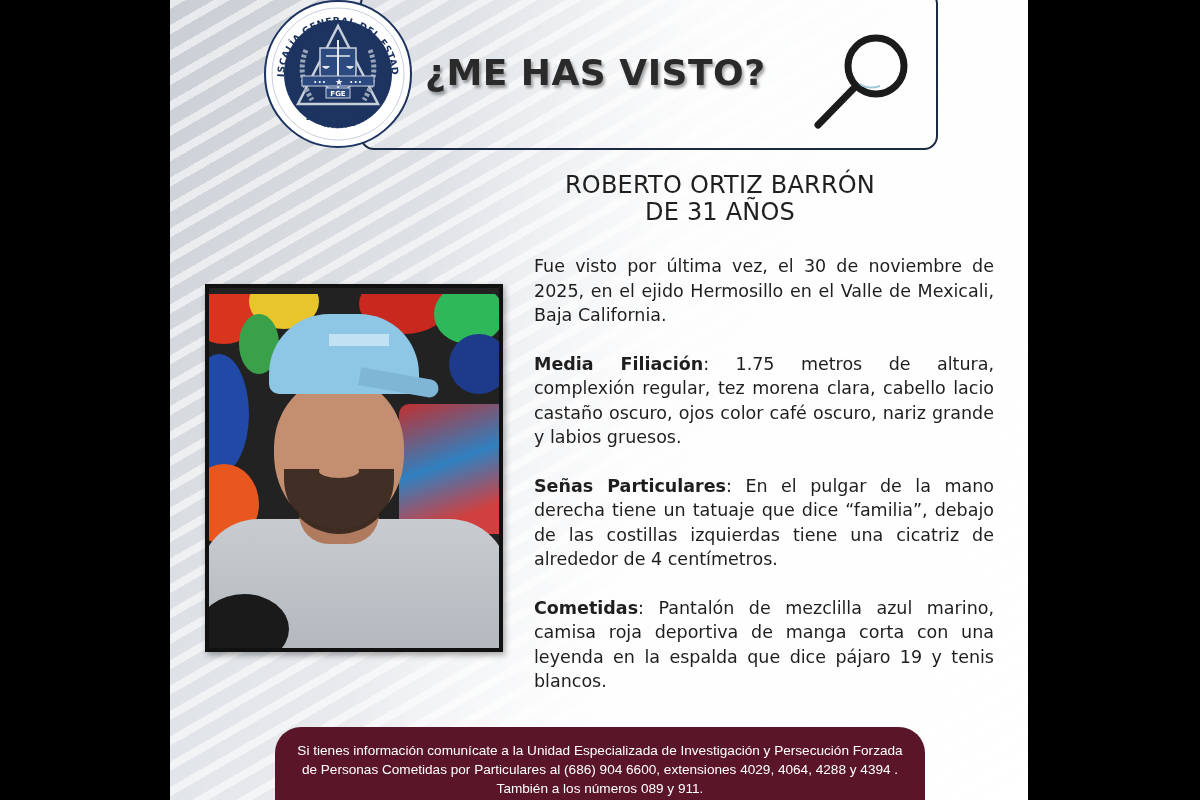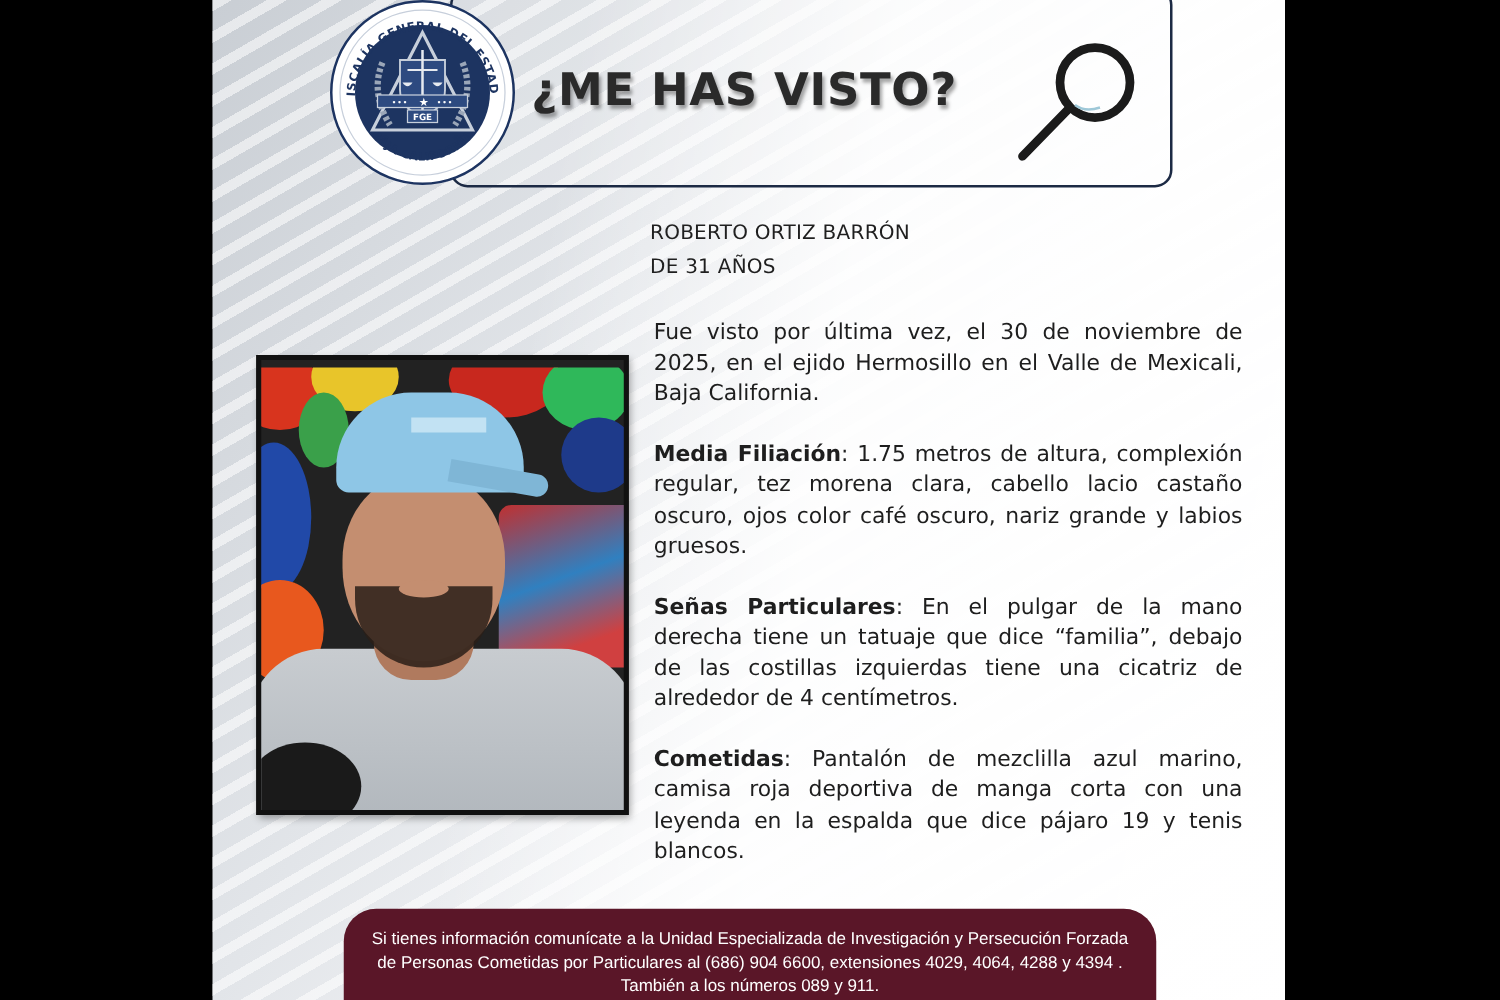--- a/index.html
+++ b/index.html
@@ -24,36 +24,36 @@
   .title-text {
     position:absolute; left:255px; top:52px; z-index:3;
     font-family:"DejaVu Sans", sans-serif; font-weight:bold; font-size:36px; color:#2a2a2a;
     letter-spacing:0.5px;
     text-shadow: 2px 3px 3px rgba(0,0,0,0.35);
   }
   .magnifier { position:absolute; left:638px; top:28px; width:110px; height:104px; z-index:3; }
 
   .logo { position:absolute; left:92px; top:0px; width:152px; height:150px; z-index:4; }
 
-  .name-block { position:absolute; left:350px; top:172px; width:400px; text-align:left; z-index:3; color:#1f1f1f; font-size:16px; line-height:27px; letter-spacing:0.2px; font-family:"DejaVu Sans", sans-serif; font-weight:normal; }
+  .name-block { position:absolute; left:350px; top:172px; width:400px; text-align:center; z-index:3; color:#1f1f1f; font-size:24px; line-height:27px; letter-spacing:0.2px; font-family:"DejaVu Sans", sans-serif; font-weight:normal; }
   .name-block div { white-space:nowrap; }
 
   .photo-frame {
     position:absolute; left:35px; top:284px; width:290px; height:360px; z-index:3;
     border:4px solid #111; background:#222; box-shadow: 2px 3px 6px rgba(0,0,0,0.35);
     overflow:hidden;
   }
   .photo-inner { position:absolute; left:0; top:6px; right:0; bottom:0; overflow:hidden; }
   .balloon { position:absolute; border-radius:50%; }
 
   .text-col {
     position:absolute; left:352px; top:254px; width:472px; z-index:3;
     font-family:"DejaVu Sans", sans-serif; font-size:17.5px; line-height:24.5px; color:#1e1e1e; text-align:justify;
   }
-  .text-col p { margin:0 0 24px 1px; }
+  .text-col p { margin:0 0 24px 12px; }
   .text-col .lbl { font-weight:bold; }
 
   .footer {
     position:absolute; left:105px; top:727px; width:650px; height:90px; z-index:3;
     background:#5a1628; border-radius:26px 26px 0 0;
     color:#fff; text-align:center; font-size:13.6px; line-height:19px; padding-top:14px; box-sizing:border-box;
     font-family:"Liberation Sans", sans-serif;
   }
   .footer div { white-space:nowrap; }
 </style>

